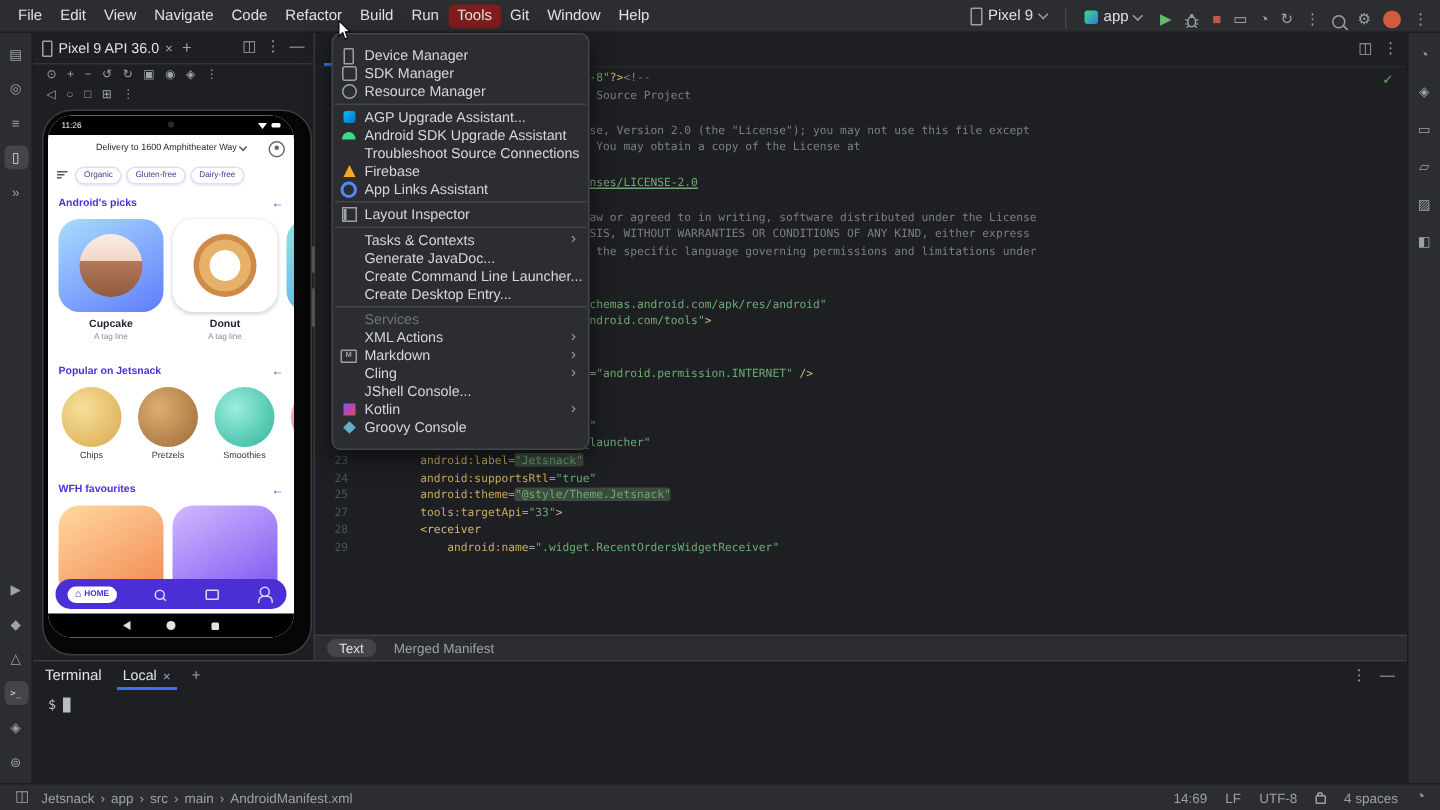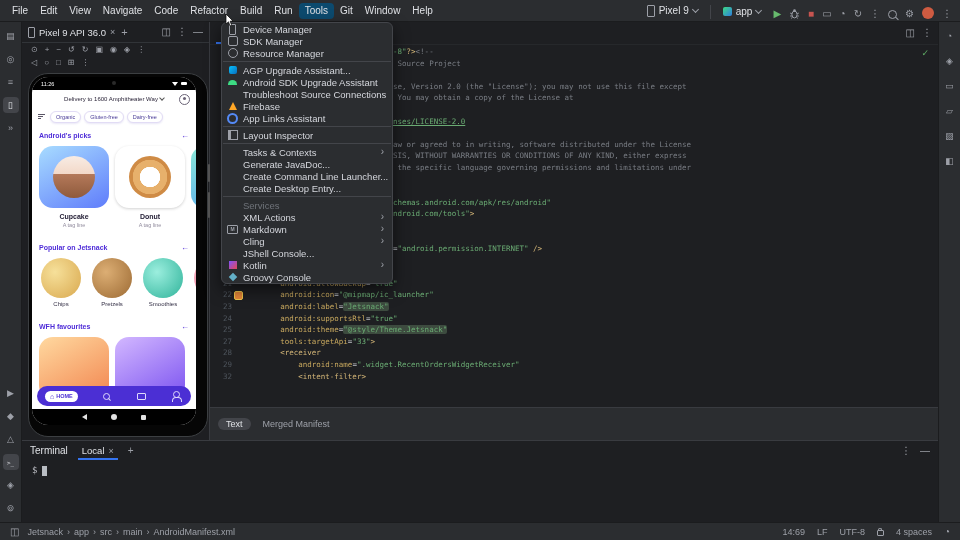--- a/index.html
+++ b/index.html
@@ -6,21 +6,21 @@
   body{width:960px;height:540px;overflow:hidden;background:#1e1f22;
        font-family:"Liberation Sans",sans-serif;color:#bcbec4}
   #app{position:relative;width:960px;height:540px}
   .abs{position:absolute}
 
   
   #menubar{left:0;top:0;width:960px;height:22px;background:#2b2d30;border-bottom:1px solid #1b1c1e;
            display:flex;align-items:center;padding:0 8px 0 6px;box-sizing:border-box}
   #menus{display:flex;align-items:center}
   .menu-item{font-size:10px;color:#dfe1e5;padding:3px 6px;border-radius:4px;line-height:1;white-space:nowrap}
-  .menu-item.active{background:#0c4a6e}
+  .menu-item.active{background:#7f1d1d}
   #topright{margin-left:auto;display:flex;align-items:flex-end;gap:8px}
   .tc-group{display:flex;align-items:center;gap:4px;font-size:10px;color:#dfe1e5;padding:2px 4px;border-radius:4px}
   .i-phone{width:6px;height:10px;border:1px solid #9da0a8;border-radius:1px}
   .chev{width:4px;height:4px;border-right:1px solid #9da0a8;border-bottom:1px solid #9da0a8;
         transform:rotate(45deg);margin-top:-2px}
   .tc-sep{width:1px;height:14px;background:#43454a}
   .i-app{width:9px;height:9px;border-radius:2px;background:linear-gradient(135deg,#3ddc84,#2f7de0)}
   .ic{font-size:10px;color:#9da0a8;line-height:1}
   .ic.green{color:#67ba6d}
   .ic.red{color:#c75450}
@@ -132,27 +132,27 @@
   .ct{white-space:pre}
   .tok-t{color:#d5b778}
   .tok-a{color:#c9a95f}
   .tok-s{color:#6aab73}
   .tok-hs{color:#6aab73;background:#3d4b3f;border-radius:2px}
   .tok-c{color:#7a7e85}
   .tok-l{color:#6aab73;text-decoration:underline}
   .tok-p{color:#bcbec4}
   .ed-check{position:absolute;right:9px;top:26px;color:#5fad65;font-size:9px;z-index:3}
   .ed-bottom{position:absolute;left:0;bottom:0;right:0;height:16px;background:#2b2d30;border-top:1px solid #393b40;
-             display:flex;align-items:center;padding:8px 8px;gap:4px;z-index:4}
+             display:flex;align-items:center;padding:0 8px;gap:4px;z-index:4}
   .ed-btab{font-size:9px;color:#9da0a8;padding:1px 8px;border-radius:8px}
   .ed-btab.sel{color:#dfe1e5;background:#43454a}
 
   
   #toolsmenu{left:221px;top:22px;width:172px;background:#2b2d30;border:1px solid #43454a;border-radius:6px;
-             box-shadow:0 6px 16px rgba(0,0,0,.55);padding:0 0;z-index:50;box-sizing:border-box}
+             box-shadow:0 6px 16px rgba(0,0,0,.55);padding:8px 0;z-index:50;box-sizing:border-box}
   .tm-row{height:12px;display:flex;align-items:center;gap:5px;padding:0 8px 0 5px;font-size:9.5px;
           color:#d5d7dd;white-space:nowrap}
   .tm-row.dis{color:#6f737a}
   .tm-ico{width:11px;height:11px;flex:none;display:flex;align-items:center;justify-content:center}
   .tm-arr{margin-left:auto;color:#9da0a8;font-size:10px;line-height:1}
   .tm-sep{height:1px;background:#43454a;margin:2px 1px}
   .mi-firebase{width:0;height:0;border-left:4px solid transparent;border-right:4px solid transparent;border-bottom:8px solid #ffa726}
   .mi-applinks{width:7px;height:7px;border:2px solid #548af7;border-radius:50%}
   .mi-kotlin{width:8px;height:8px;background:linear-gradient(135deg,#7f52ff,#e44857)}
   .mi-android{width:9px;height:5px;border-radius:5px 5px 0 0;background:#3ddc84}
@@ -433,21 +433,20 @@
         <div class="code-line"><span class="ln">19</span><span class="gico"></span><span class="ct"></span></div>
         <div class="code-line"><span class="ln">20</span><span class="gico"></span><span class="ct"><span class="tok-p">    </span><span class="tok-t">&lt;application</span></span></div>
         <div class="code-line"><span class="ln">21</span><span class="gico"></span><span class="ct"><span class="tok-p">        </span><span class="tok-a">android:allowBackup</span><span class="tok-p">=</span><span class="tok-s">"true"</span></span></div>
         <div class="code-line"><span class="ln">22</span><span class="gico"><span class="launcher"></span></span><span class="ct"><span class="tok-p">        </span><span class="tok-a">android:icon</span><span class="tok-p">=</span><span class="tok-s">"@mipmap/ic_launcher"</span></span></div>
         <div class="code-line"><span class="ln">23</span><span class="gico"></span><span class="ct"><span class="tok-p">        </span><span class="tok-a">android:label</span><span class="tok-p">=</span><span class="tok-hs">"Jetsnack"</span></span></div>
         <div class="code-line"><span class="ln">24</span><span class="gico"></span><span class="ct"><span class="tok-p">        </span><span class="tok-a">android:supportsRtl</span><span class="tok-p">=</span><span class="tok-s">"true"</span></span></div>
         <div class="code-line"><span class="ln">25</span><span class="gico"></span><span class="ct"><span class="tok-p">        </span><span class="tok-a">android:theme</span><span class="tok-p">=</span><span class="tok-hs">"@style/Theme.Jetsnack"</span></span></div>
         <div class="code-line"><span class="ln">27</span><span class="gico"></span><span class="ct"><span class="tok-p">        </span><span class="tok-a">tools:targetApi</span><span class="tok-p">=</span><span class="tok-s">"33"</span><span class="tok-t">&gt;</span></span></div>
         <div class="code-line"><span class="ln">28</span><span class="gico"></span><span class="ct"><span class="tok-p">        </span><span class="tok-t">&lt;receiver</span></span></div>
         <div class="code-line"><span class="ln">29</span><span class="gico"></span><span class="ct"><span class="tok-p">            </span><span class="tok-a">android:name</span><span class="tok-p">=</span><span class="tok-s">".widget.RecentOrdersWidgetReceiver"</span></span></div>
-        <div class="code-line"><span class="ln">32</span><span class="gico"></span><span class="ct"><span class="tok-p">            </span><span class="tok-t">&lt;intent-filter&gt;</span></span></div>
       </div>
     <span class="ed-check">✓</span>
     <div class="ed-bottom" id="ed-bottom">
         <span class="ed-btab sel">Text</span>
         <span class="ed-btab">Merged Manifest</span>
       </div>
   </div>
 
   <div id="toolsmenu" class="abs">
       <div class="tm-row">

